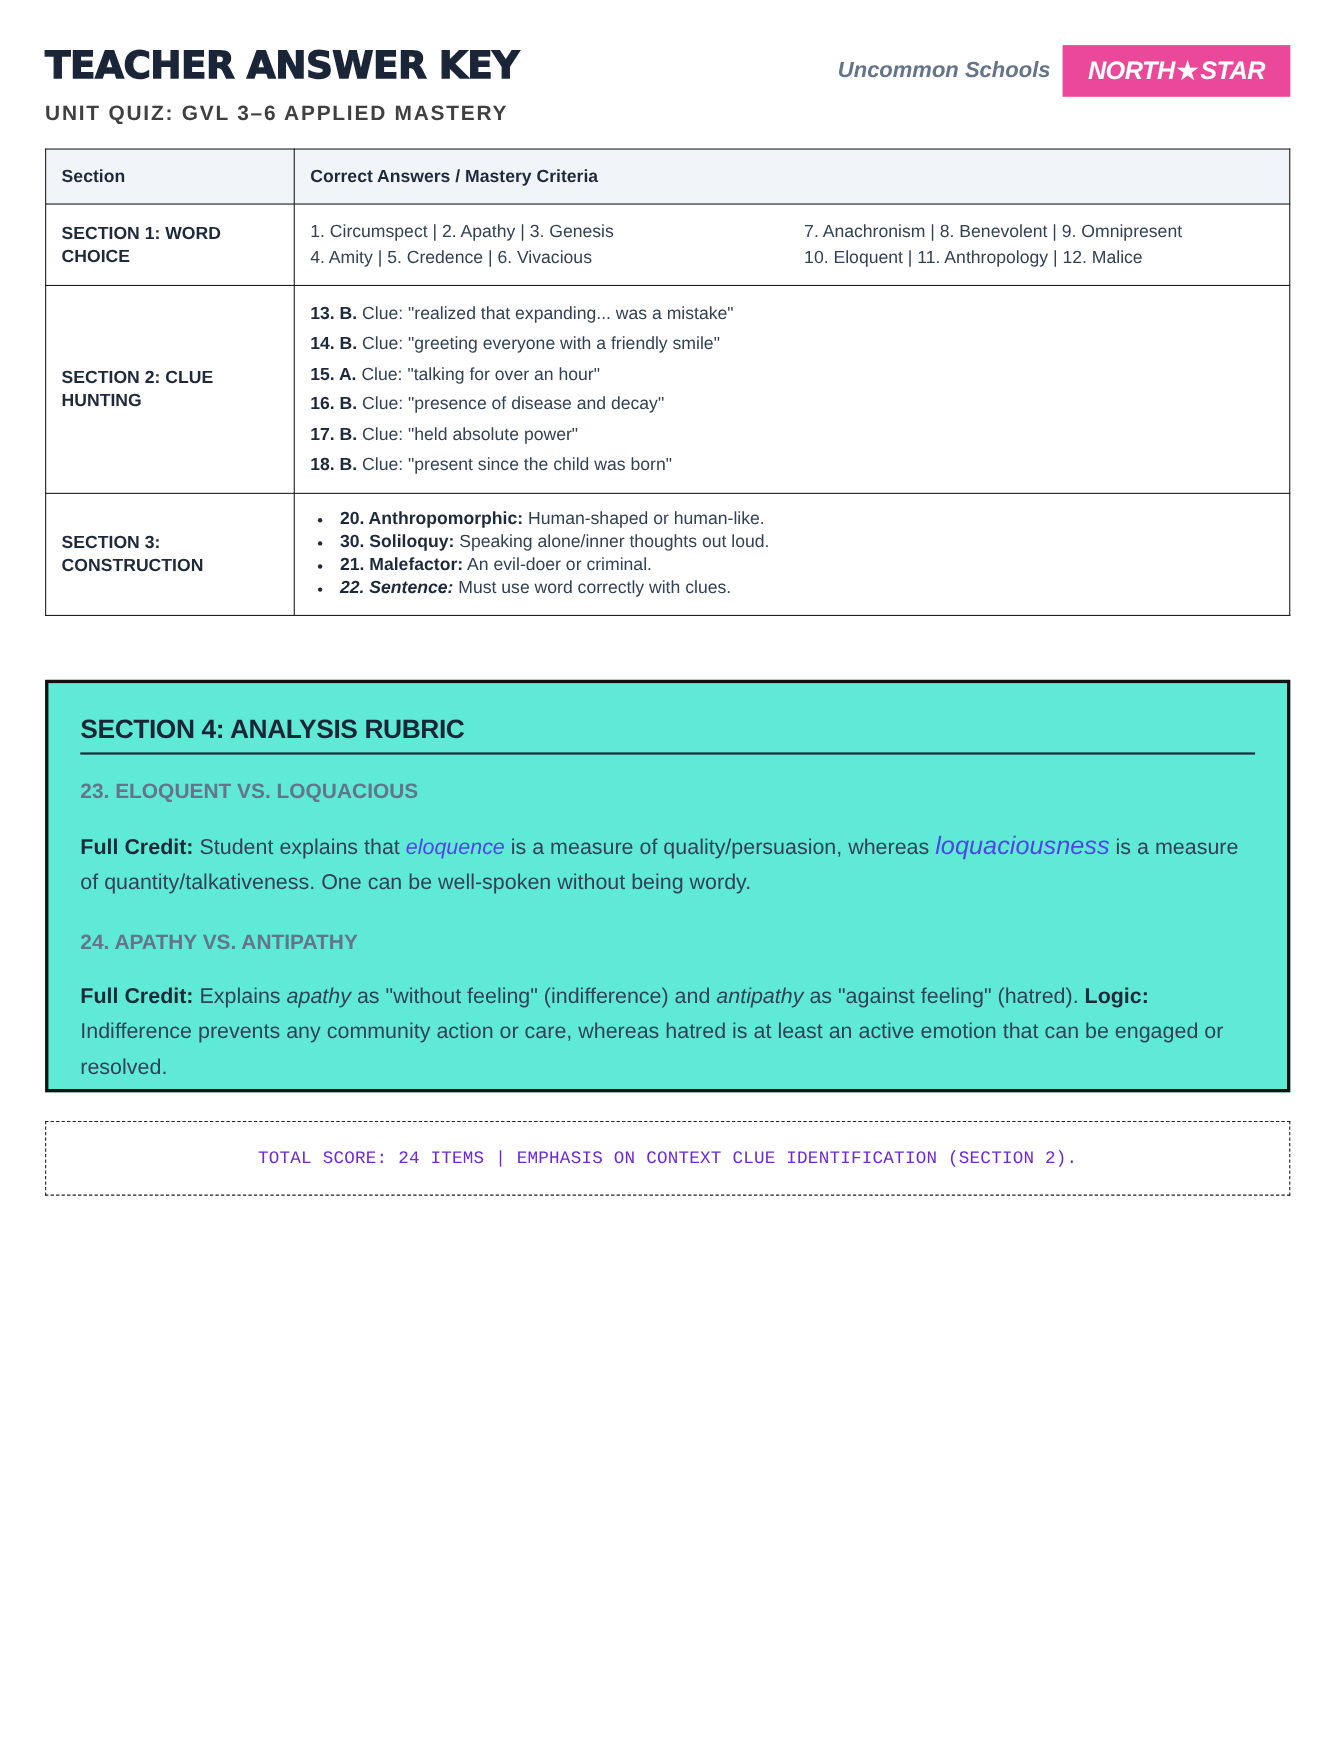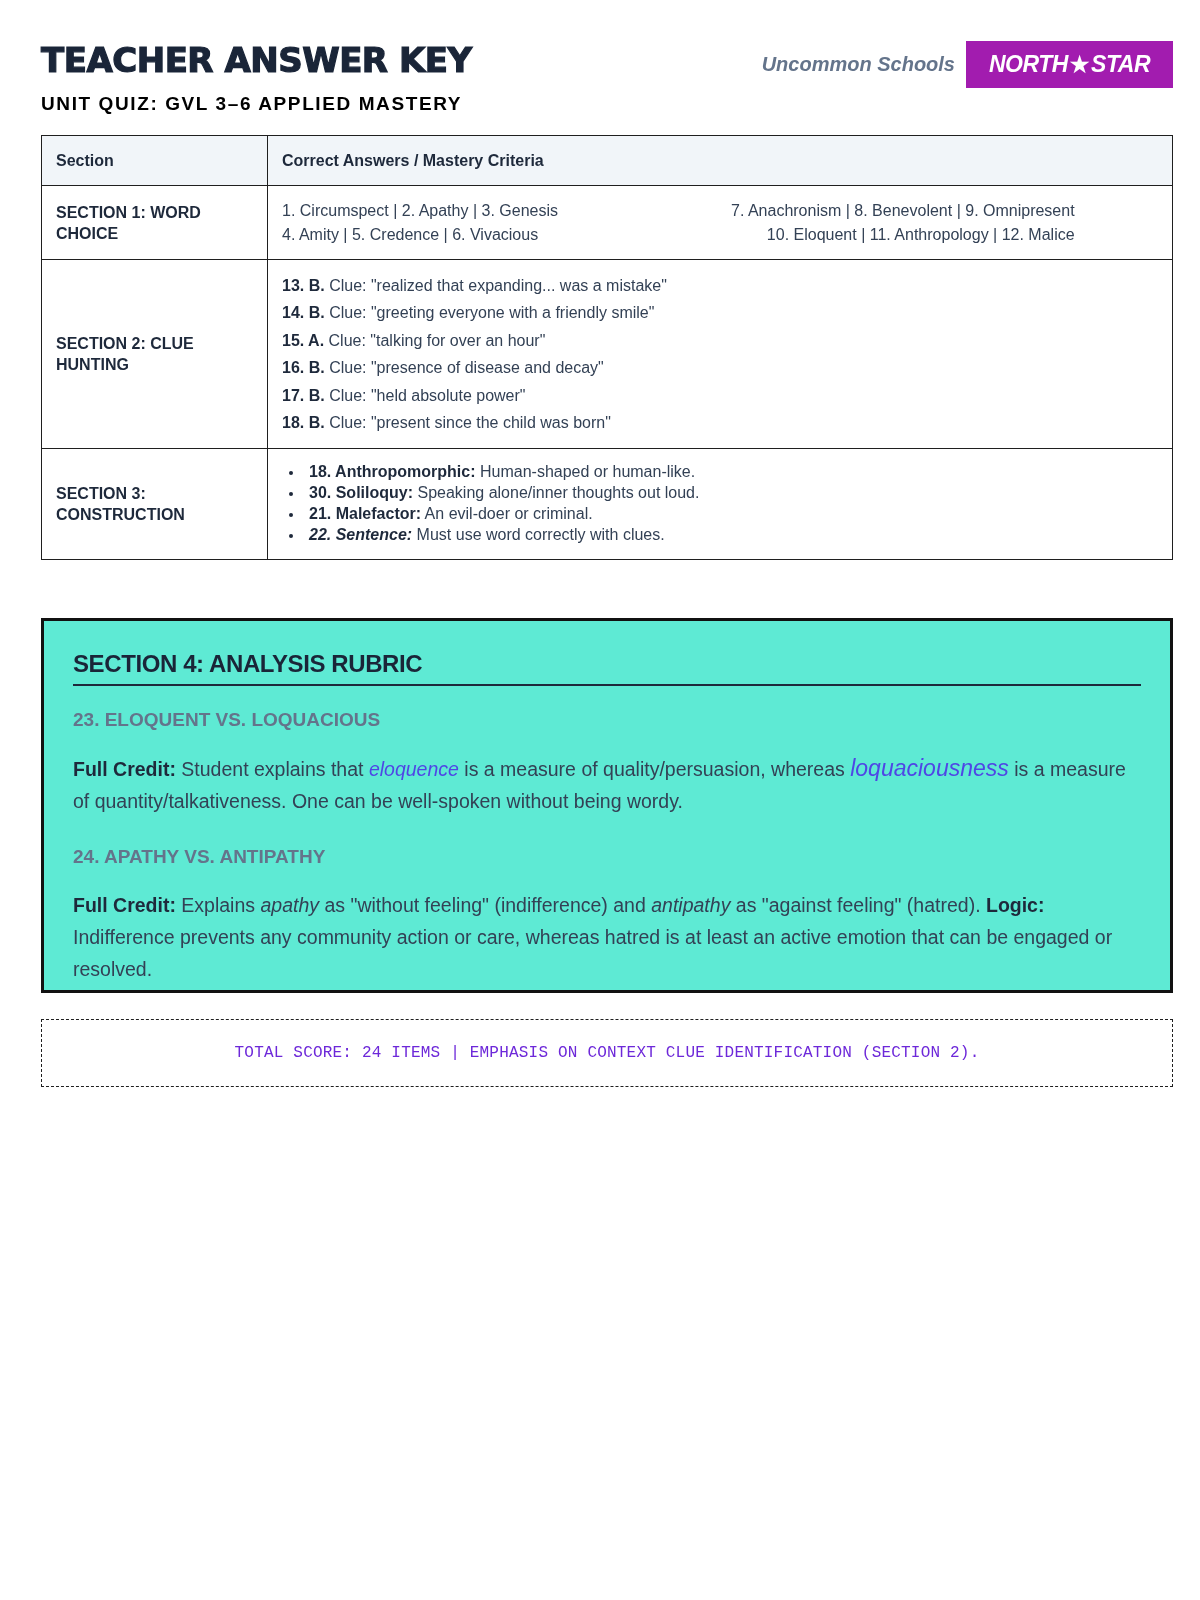--- a/index.html
+++ b/index.html
@@ -18,33 +18,33 @@
       font-family: "DejaVu Sans", sans-serif;
       font-weight: 900; font-size: 34px; letter-spacing: -0.5px;
       color: #1a2538;
       -webkit-text-stroke: 1.2px #1a2538;
       line-height: 48px;
     }
     .subtitle {
       position: absolute; left: 0; top: 92px;
       font-family: "Liberation Sans", sans-serif;
       font-weight: 700; font-size: 19px; letter-spacing: 1.6px;
-      color: #000000; line-height: 24px;
+      color: #404040; line-height: 24px;
     }
     .brand {
       position: absolute; right: 0; top: 41px;
       display: flex; align-items: center; gap: 11px;
     }
     .brand-school {
       font-family: "Liberation Sans", sans-serif;
       font-weight: 700; font-style: italic; font-size: 20px;
       color: #64748b;
     }
     .brand-logo {
-      background: #a21caf; color: #ffffff;
+      background: #ec4899; color: #ffffff;
       width: 207px; height: 47px;
       display: flex; align-items: center; justify-content: center;
       font-family: "Liberation Sans", sans-serif;
       font-weight: 700; font-style: italic; font-size: 23px;
       letter-spacing: -0.5px;
     }
     .brand-logo .star { font-style: normal; margin: 0 2px; font-size: 22px; }
 
     
     table.key {
@@ -62,21 +62,21 @@
     }
     .col-section { width: 226px; }
     td.sec-label {
       font-weight: 700; font-size: 16px; color: #1e293b;
       padding: 0 14px; line-height: 21px;
       text-transform: uppercase;
     }
     td.sec-body { padding: 0 14px; font-size: 16px; color: #334155; }
     .s1-wrap { display: flex; height: 73px; align-items: center; }
     .s1-col { width: 449px; line-height: 24px; }
-    .s1-col.right { width: auto; text-align: right; }
+    .s1-col.right { width: auto; }
     .s2-list { padding: 12px 0 12px 0; }
     .s2-item { line-height: 27.4px; font-size: 16px; color: #334155; }
     .s2-item b { color: #1e293b; }
     .s3-list { list-style: none; padding: 13px 0 13px 0; }
     .s3-list li {
       position: relative; padding-left: 27px; line-height: 20.8px;
       font-size: 16px; color: #334155;
     }
     .s3-list li::before {
       content: ""; position: absolute; left: 7px; top: 9px;
@@ -176,21 +176,21 @@
             <div class="s2-item"><b>17. B.</b> <span>Clue: "held absolute power"</span></div>
             <div class="s2-item"><b>18. B.</b> <span>Clue: "present since the child was born"</span></div>
           </div>
         </td>
       </tr>
 
       <tr>
         <td class="sec-label">SECTION 3: CONSTRUCTION</td>
         <td class="sec-body">
           <ul class="s3-list">
-            <li><b>18. Anthropomorphic:</b> <span>Human-shaped or human-like.</span></li>
+            <li><b>20. Anthropomorphic:</b> <span>Human-shaped or human-like.</span></li>
             <li><b>30. Soliloquy:</b> <span>Speaking alone/inner thoughts out loud.</span></li>
             <li><b>21. Malefactor:</b> <span>An evil-doer or criminal.</span></li>
             <li><b class="em">22. Sentence:</b> <span>Must use word correctly with clues.</span></li>
           </ul>
         </td>
       </tr>
     </tbody>
   </table>
 
   <div class="rubric">

